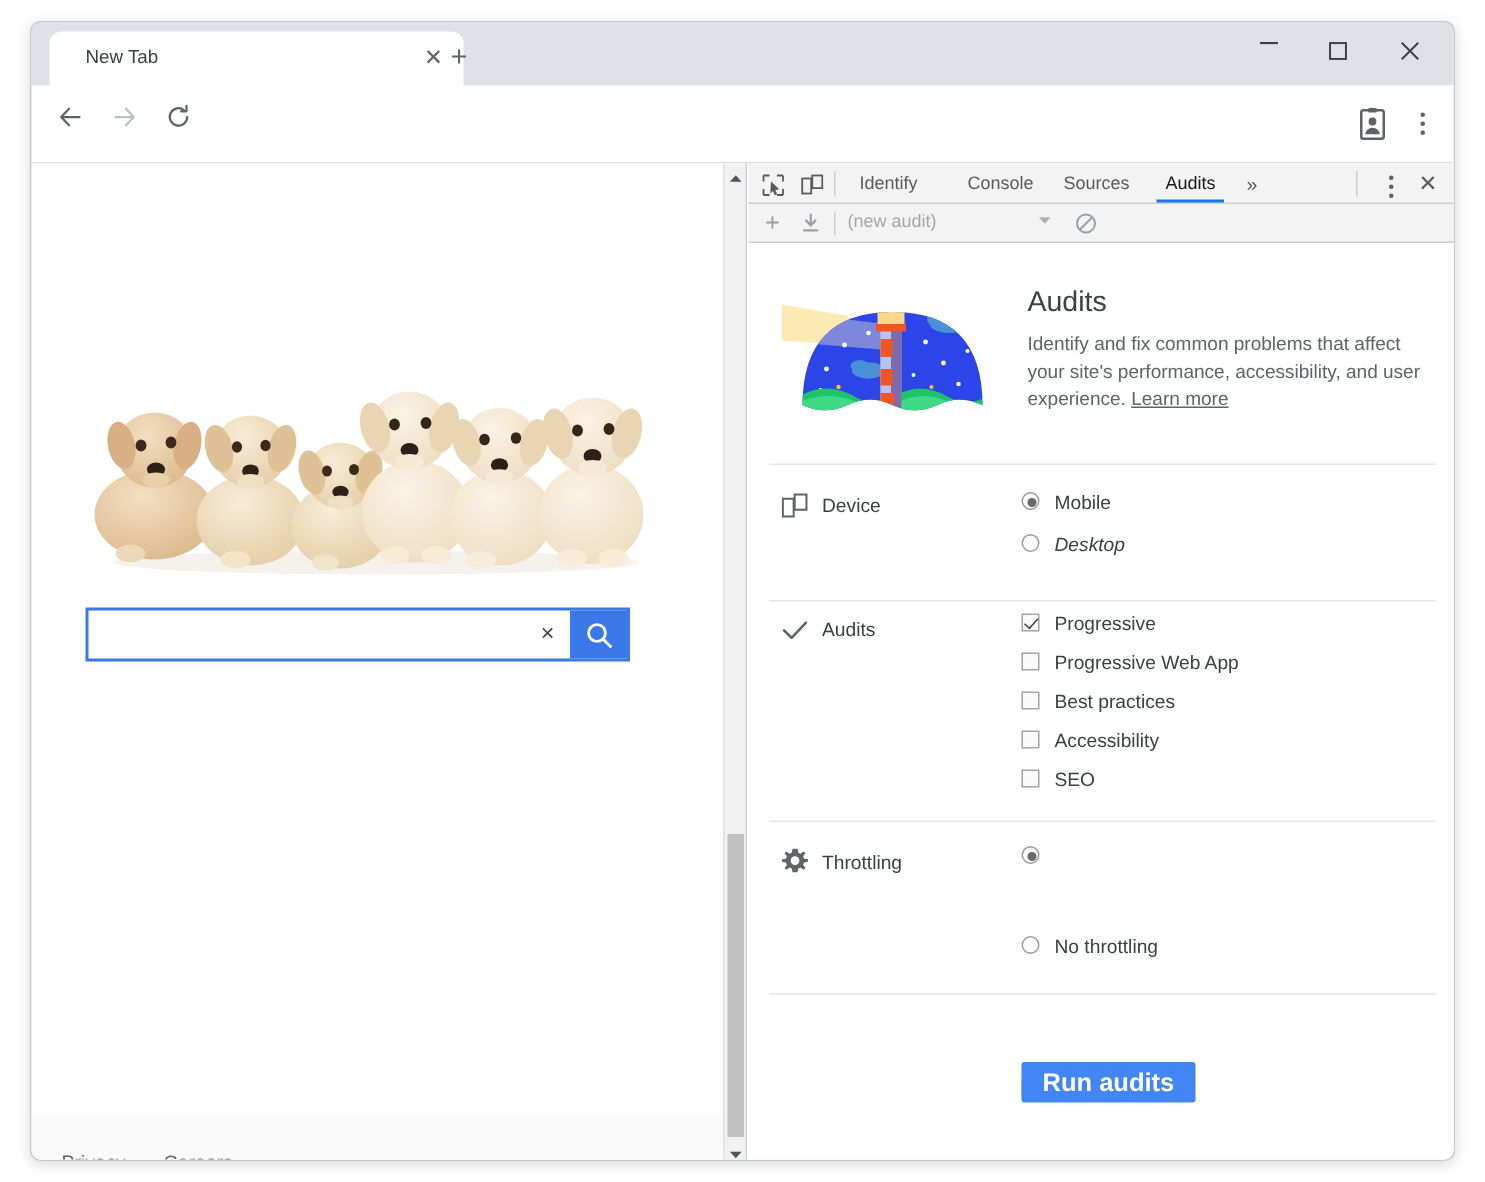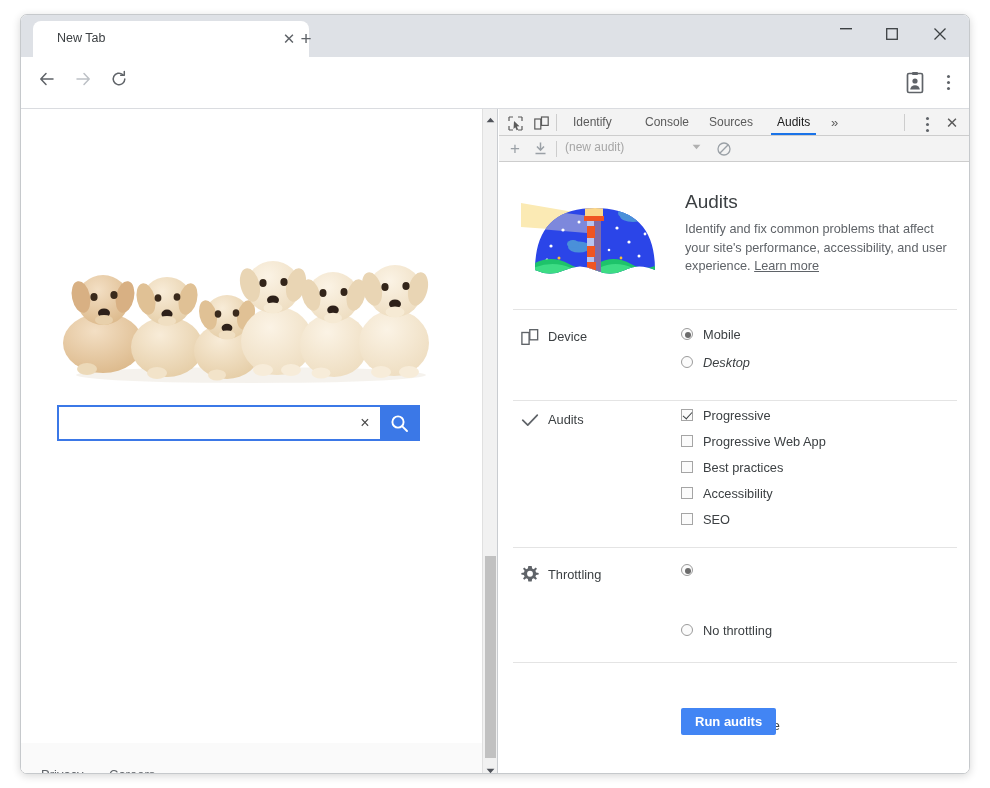--- a/index.html
+++ b/index.html
@@ -408,21 +408,21 @@
   #opt-app3g    { top: 429px; }
   #opt-nothr    { top: 458px; }
   #opt-clear    { top: 510px; margin-top: 43px; }
 
   #run-audits-btn {
     position: absolute; left: 182px; top: 546px;
     height: 27px; padding: 0 14px;
     background: #4285f4;
     color: #ffffff;
     border: none; border-radius: 2px;
-    font-size: 13px; font-weight: bold;
+    font-size: 17px; font-weight: bold;
     font-family: "Liberation Sans", sans-serif;
     cursor: pointer;
   }
 </style>
 </head>
 <body>
 
 <div id="window-frame">
 
   <div id="tab-strip">

